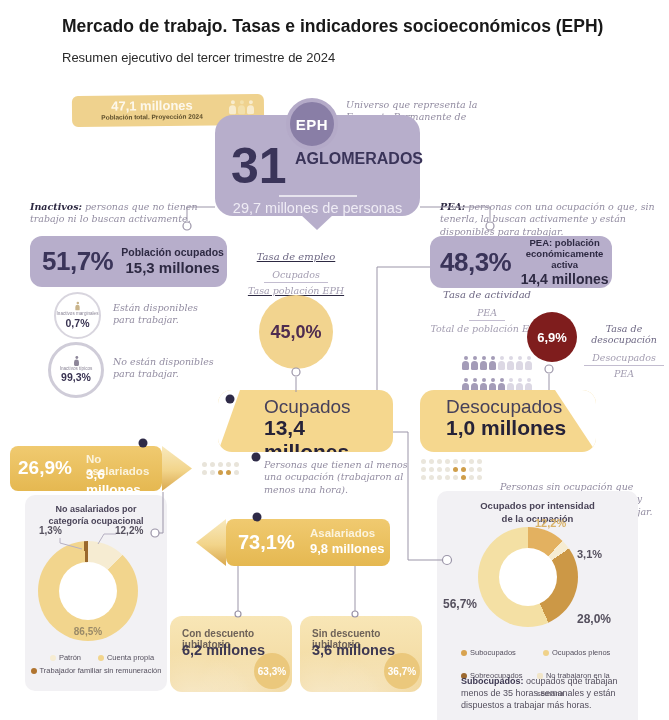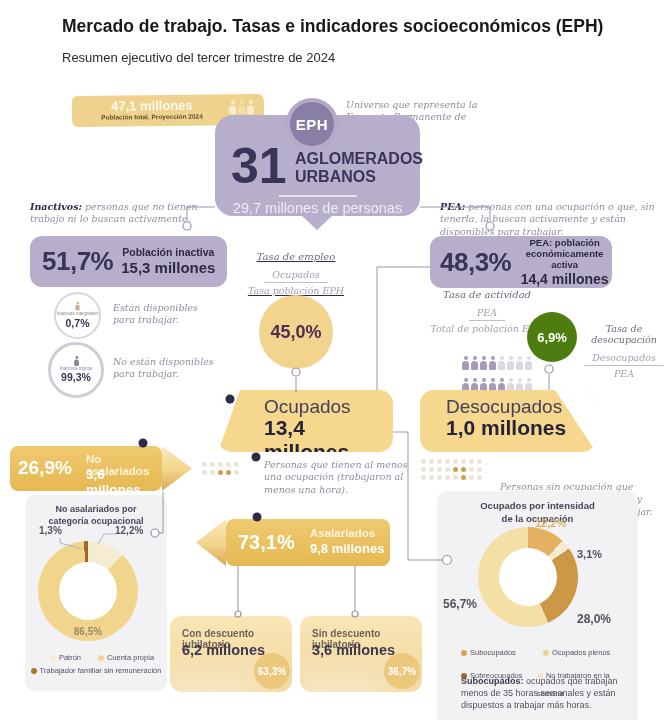--- a/index.html
+++ b/index.html
@@ -63,36 +63,35 @@
 
 <div class="abs" style="left:286px;top:98px;width:52px;height:52px;border-radius:50%;background:#897ea6;border:4px solid #b4aac8;box-sizing:border-box;display:flex;align-items:center;justify-content:center;z-index:6;">
   <span style="color:#fff;font-weight:bold;font-size:15px;letter-spacing:0.5px;">EPH</span>
 </div>
 <div class="abs serif" style="left:346px;top:99px;width:142px;">Universo que representa la Encuesta Permanente de Hogares.</div>
 
 <div class="abs" style="left:215px;top:115px;width:205px;height:101px;background:#b7aecb;border-radius:18px;z-index:5;">
   <div class="abs" style="left:16px;top:26px;font-size:50px;font-weight:bold;color:#3a3459;line-height:1;">31</div>
   <div class="abs" style="left:80px;top:35px;font-size:16px;font-weight:bold;color:#3a3459;line-height:1.15;">
     <div>AGLOMERADOS</div>
-    <div>URBANOS</div>
   </div>
   <div class="abs" style="left:64px;top:80px;width:78px;height:1.5px;background:rgba(255,255,255,0.65);"></div>
   <div class="abs" style="left:0;top:85px;width:205px;text-align:center;font-size:14.5px;color:#efecf5;">29,7 millones de personas</div>
 </div>
 <div class="abs" style="left:300px;top:214px;width:0;height:0;border-left:17px solid transparent;border-right:17px solid transparent;border-top:16px solid #b7aecb;z-index:5;"></div>
 
 <div class="abs serif" style="left:30px;top:201px;width:178px;">
   <b>Inactivos:</b>
   <span>personas que no tienen trabajo ni lo buscan activamente.</span>
 </div>
 
 <div class="pbox abs" style="left:30px;top:236px;width:197px;height:51px;">
   <div class="bigpct" style="margin-left:12px;">51,7%</div>
   <div class="side" style="margin-left:8px;">
-    <div style="font-size:10.5px;font-weight:bold;">Población inactiva</div>
+    <div style="font-size:10.5px;font-weight:bold;">Población ocupados</div>
     <div style="font-size:15px;font-weight:bold;">15,3 millones</div>
   </div>
 </div>
 
 <div class="icirc abs" style="left:54px;top:292px;width:47px;height:47px;border:2px solid #d8d5de;box-sizing:border-box;">
   <span class="person" style="color:#c9b48b;transform:scale(0.62);margin:-3px 0 -2px;"></span>
   <div class="ilab">Inactivos marginales</div>
   <div class="irate">0,7%</div>
 </div>
 <div class="abs serif" style="left:113px;top:302px;width:100px;">Están disponibles para trabajar.</div>
@@ -126,21 +125,21 @@
     <div style="font-size:14px;font-weight:bold;">14,4 millones</div>
   </div>
 </div>
 
 <div class="frac abs" style="left:425px;top:289px;width:124px;background:#fff;">
   <div class="ftitle">Tasa de actividad</div>
   <div><span class="num">PEA</span></div>
   <div class="den">Total de población EPH</div>
 </div>
 
-<div class="ycirc abs" style="left:527px;top:312px;width:50px;height:50px;background:#4d7c0f;font-size:13px;color:#fff;z-index:5;">
+<div class="ycirc abs" style="left:527px;top:312px;width:50px;height:50px;background:#7f1d1d;font-size:13px;color:#fff;z-index:5;">
   <span>6,9%</span>
 </div>
 <div class="frac abs" style="left:580px;top:323px;width:88px;">
   <div class="ftitle" style="font-size:9.5px;">Tasa de desocupación</div>
   <div><span class="num">Desocupados</span></div>
   <div class="den">PEA</div>
 </div>
 
 <div class="abs" style="left:462px;top:356px;">
     <div style="margin-bottom: 4px; white-space: nowrap;"><span class="person" style="color: rgb(164, 156, 184);"></span><span class="person" style="color: rgb(164, 156, 184);"></span><span class="person" style="color: rgb(164, 156, 184);"></span><span class="person" style="color: rgb(164, 156, 184);"></span><span class="person" style="color: rgb(220, 216, 228);"></span><span class="person" style="color: rgb(220, 216, 228);"></span><span class="person" style="color: rgb(220, 216, 228);"></span><span class="person" style="color: rgb(220, 216, 228);"></span></div>

